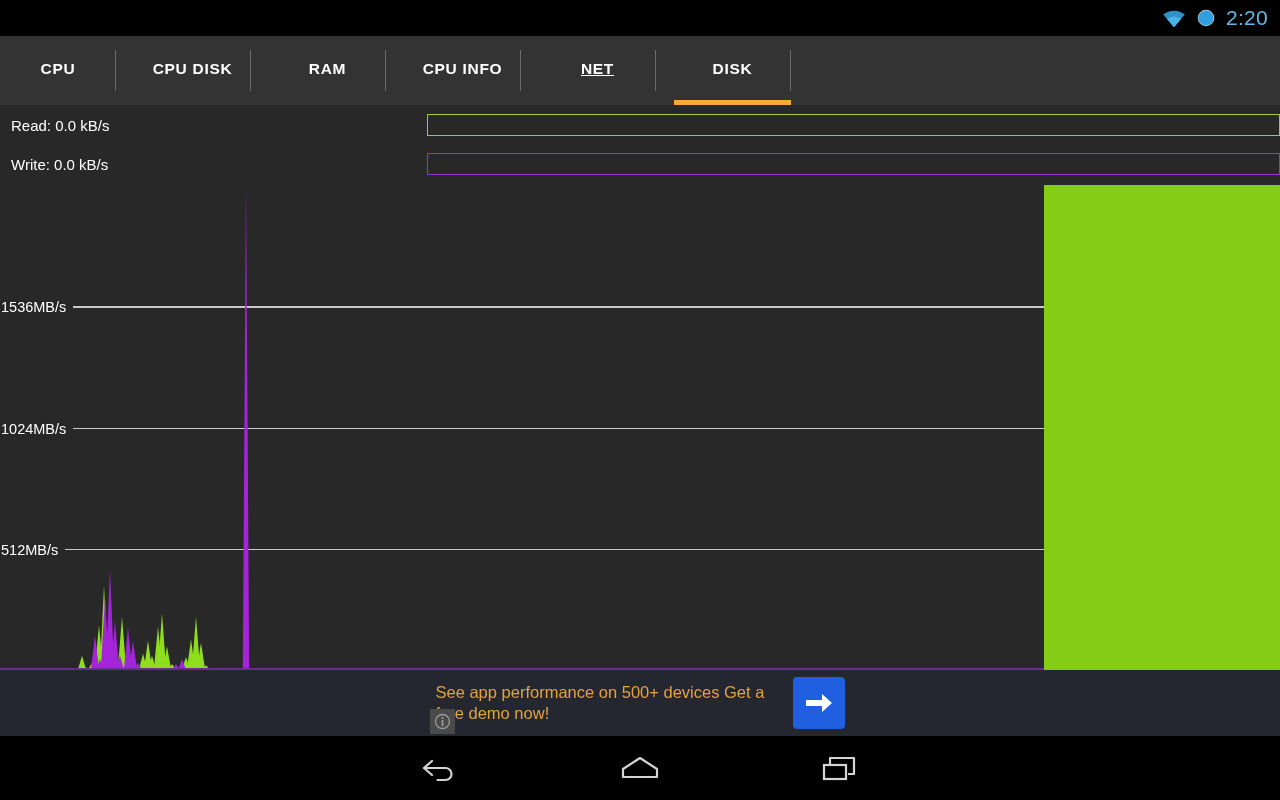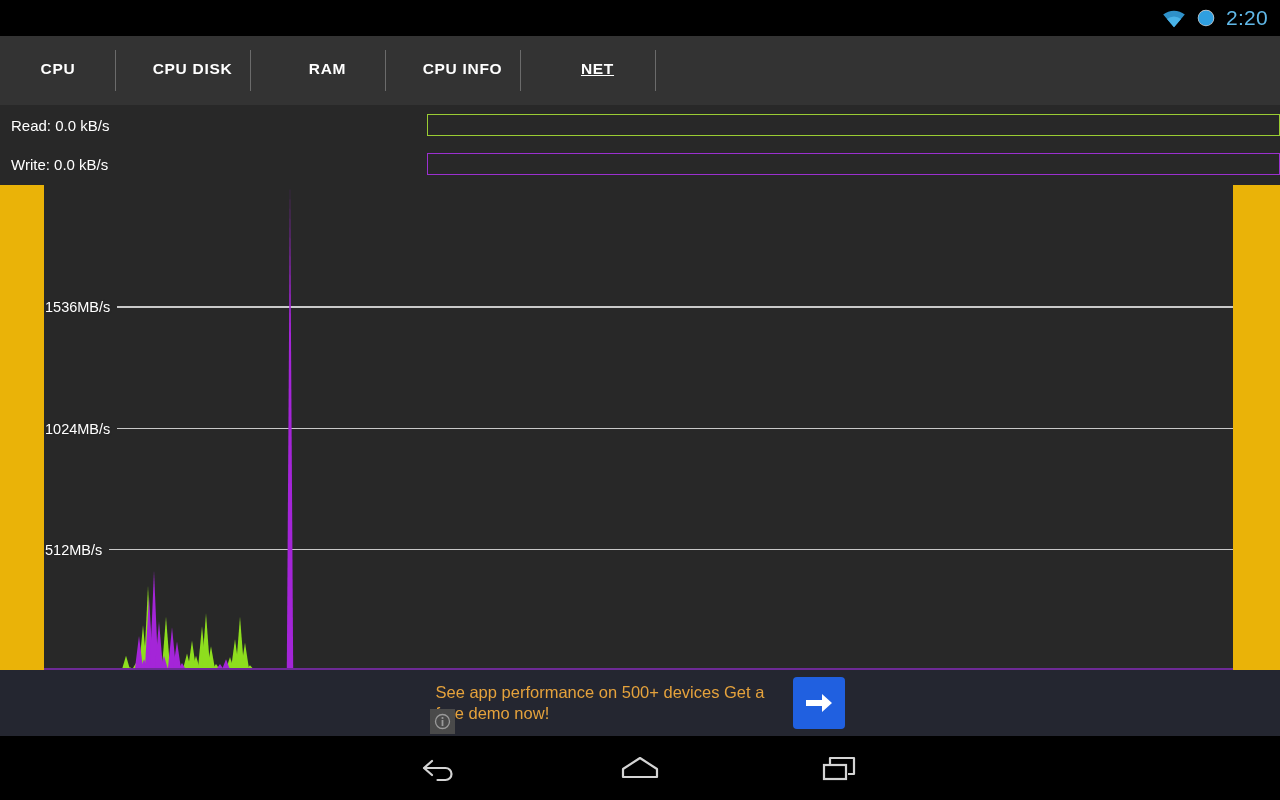--- a/index.html
+++ b/index.html
@@ -2,21 +2,21 @@
 <html><head>
 <meta charset="utf-8">
 <style>
   * { margin:0; padding:0; box-sizing:border-box; }
   html, body {
     width:1280px; height:800px;
     background:#000;
     font-family:"Liberation Sans", sans-serif;
     overflow:hidden;
   }
-  #screen { position:relative; width:1280px; height:800px; background:#eab308; }
+  #screen { position:relative; width:1280px; height:800px; background:#84cc16; }
 
   
   #statusbar {
     position:absolute; left:0; top:0; width:1280px; height:36px;
     background:#000;
     display:flex; align-items:center; justify-content:flex-end;
     padding-right:12px; gap:9px;
   }
   #statusbar .si { display:flex; align-items:center; }
   #clock {
@@ -64,22 +64,22 @@
     position:absolute; left:427px; right:0; height:22px; top:9px;
     border:1.5px solid #9acd32;
     background:transparent;
   }
   .legend-row.write .track { border-color:#9b30d0; }
   .legend-row .fill { height:100%; width:0%; background:#9acd32; }
   .legend-row.write .fill { background:#9b30d0; }
 
   
   #chart {
-    position:absolute; left:0; top:185px; width:1189px; height:485px;
-    background:#282828; overflow:hidden;margin-left:44px;
+    position:absolute; left:0; top:185px; width:1044px; height:485px;
+    background:#282828; overflow:hidden;
   }
   .gridline {
     position:absolute; left:0; width:1280px; height:1.5px;
     background:#c9c9c9;
   }
   .gridlabel {
     position:absolute; left:1px;
     color:#ffffff; font-size:14.5px; white-space:nowrap;
     transform:translateY(-50%);
     text-shadow:0 0 2px #282828;
@@ -163,20 +163,25 @@
     </div>
     <div class="tab" style="width: 117px;">
       <span>CPU INFO</span>
       <span class="divider"></span>
       <span class="underline"></span>
     </div>
     <div class="tab" style="width: 117px; text-decoration: underline;">
       <span>NET</span>
       <span class="divider"></span>
       <span class="underline"></span>
+    </div>
+    <div class="tab active" style="width: 117px;">
+      <span>DISK</span>
+      <span class="divider"></span>
+      <span class="underline" style="background: rgb(245, 171, 53);"></span>
     </div>
   </div>
 
   <div id="legend">
     <div class="legend-row read" style="top:0px;">
       <span class="lbl">Read: 0.0 kB/s</span>
       <span class="track" style="border-color: rgb(154, 205, 50);">
         <span class="fill" style="background: rgb(154, 205, 50); width: 0%;"></span>
       </span>
     </div>

